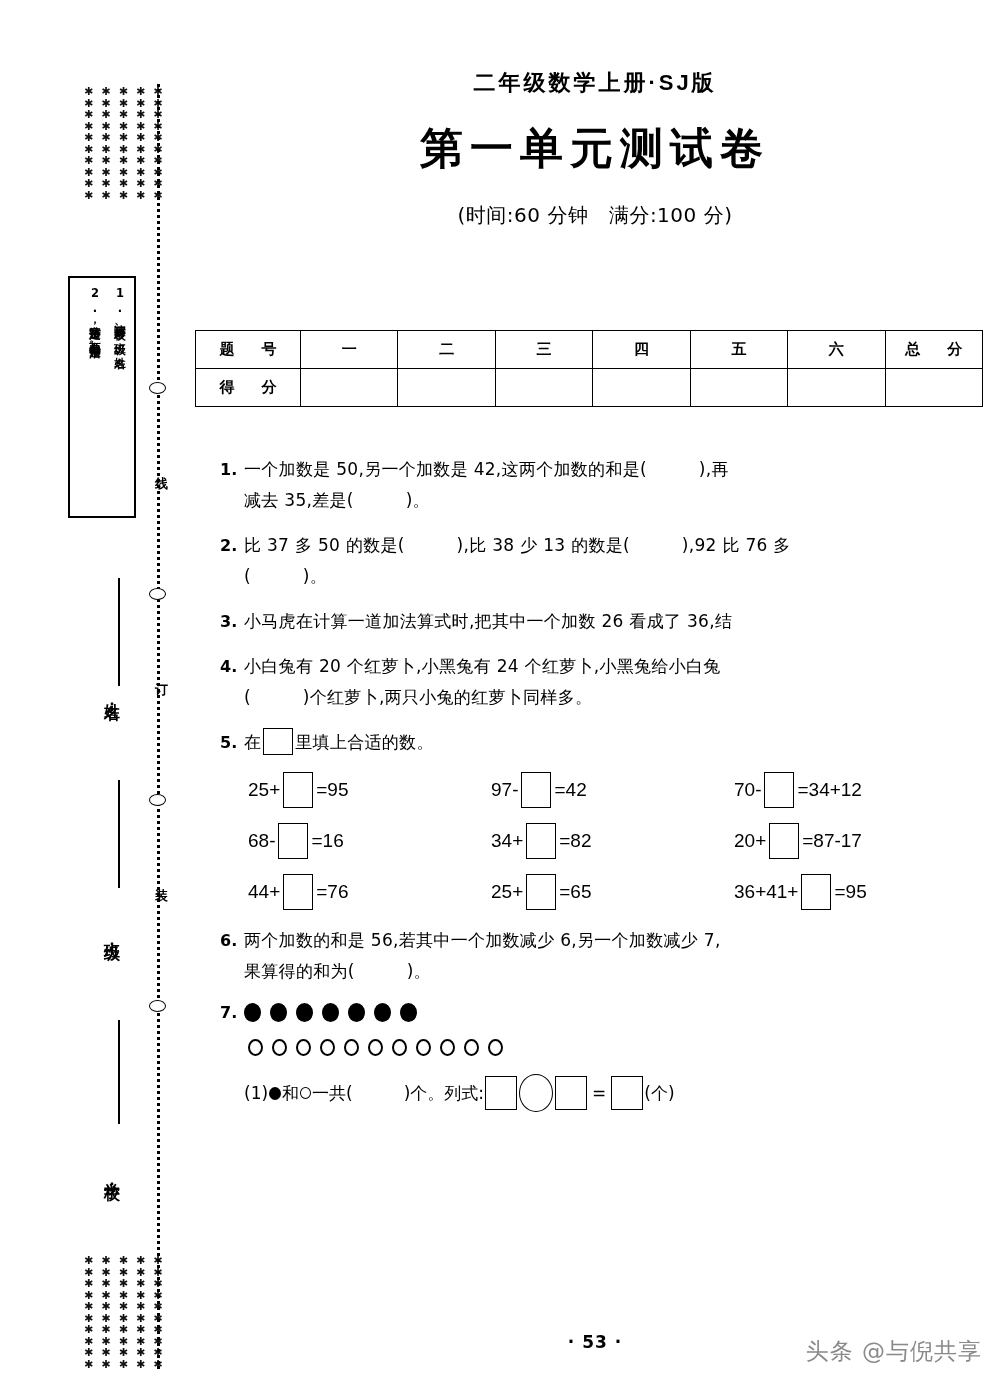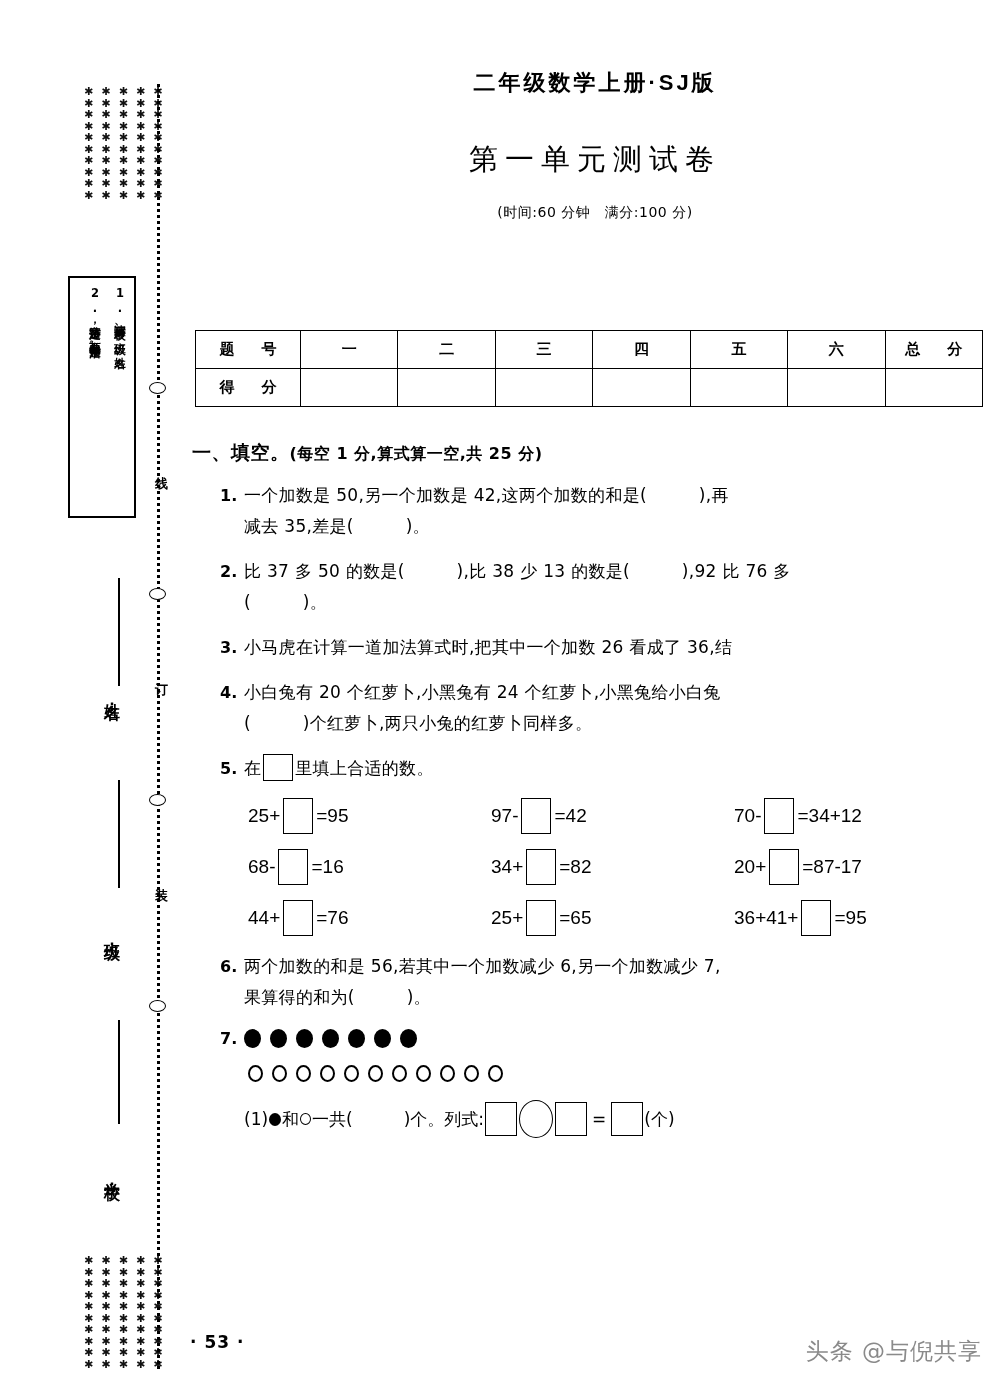--- a/index.html
+++ b/index.html
@@ -121,30 +121,30 @@
 
   #header-block { text-align: center; }
   #subject-line {
     margin-top: 68px;
     font-family: Liberation Sans, sans-serif;
     font-size: 22px;
     font-weight: bold;
     letter-spacing: 3px;
   }
   #paper-title {
-    margin-top: 42px;
+    margin-top: 22px;
     font-family: "DejaVu Serif", serif;
-    font-size: 29px;
-    font-weight: normal;
+    font-size: 43px;
+    font-weight: bold;
     letter-spacing: 7px;
   }
   #paper-meta {
     margin-top: 24px;
     font-family: "DejaVu Sans", sans-serif;
-    font-size: 14px;
+    font-size: 20px;
     letter-spacing: 0.5px;
   }
 
   
   #score-table {
     position: absolute;
     left: 5px; top: 330px;
     width: 788px;
     border-collapse: collapse;
     table-layout: fixed;
@@ -289,21 +289,21 @@
     background: #fff;
     vertical-align: middle;
     margin: 0 1px;
   }
 
   
   #page-number {
     position: absolute;
     left: 0; top: 1332px;
     width: 810px;
-    text-align: left;
+    text-align: center;
     font-family: "DejaVu Sans", sans-serif;
     font-size: 17px;
     font-weight: bold;
     letter-spacing: 1px;
   }
   #watermark {
     position: absolute;
     right: 18px; top: 1336px;
     font-family: "DejaVu Sans", sans-serif;
     font-size: 23px;
@@ -400,23 +400,20 @@
         <td></td>
         <td></td>
         <td></td>
         <td></td>
       </tr>
     </tbody>
   </table>
 
   <div id="content">
 
-    <div id="section-heading">
-      <span>一、</span><span>填空。</span><span class="heading-sub">(每空 1 分,算式算一空,共 25 分)</span>
-    </div>
 
     <div class="q">
       <div class="q-num">1.</div>
       <div class="q-body">
         <div>一个加数是 50,另一个加数是 42,这两个加数的和是(　　　),再</div>
         <div>减去 35,差是(　　　)。</div>
       </div>
     </div>
 
     <div class="q">

